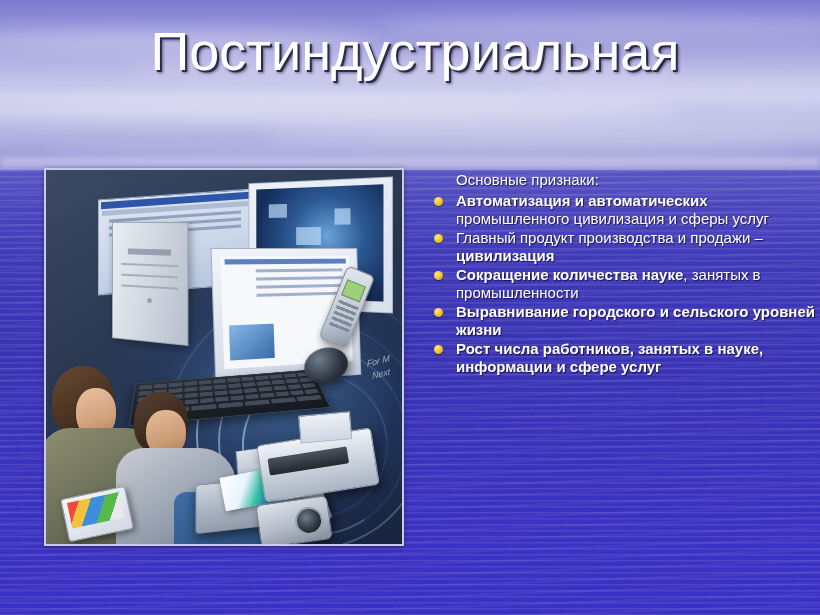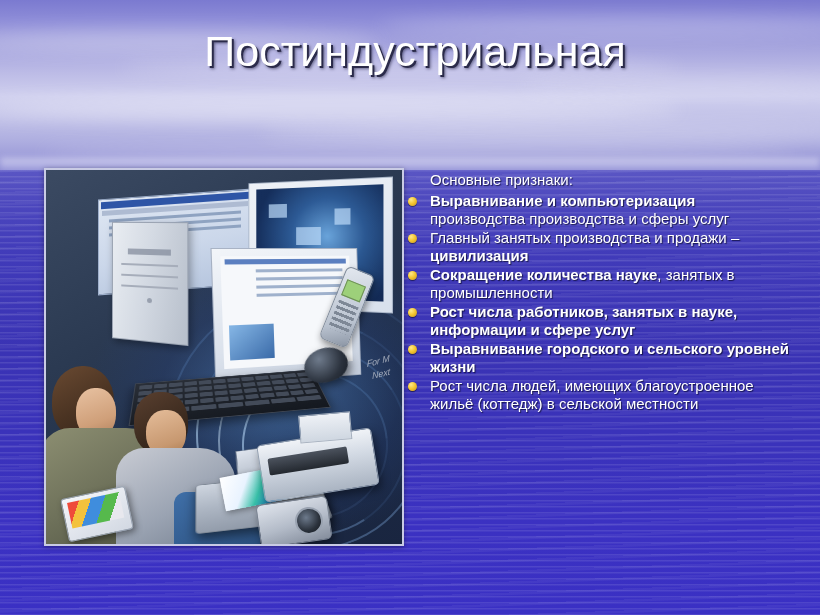--- a/index.html
+++ b/index.html
@@ -92,21 +92,21 @@
   }
 
   
   .title {
     position: absolute;
     left: 120px;
     top: 26px;
     width: 590px;
     text-align: center;
     color: #ffffff;
-    font-size: 43px;
+    font-size: 54px;
     line-height: 51px;
     font-weight: 400;
     letter-spacing: 0px;
     text-shadow: 2px 2px 0 #2b2b4a, 3px 3px 3px rgba(20,20,50,.55);
     z-index: 6;
   }
   .title .l2 { display: block; }
 
   
   .photo {
@@ -311,21 +311,21 @@
   .ph-text {
     position: absolute; left: 236px; top: 196px; width: 110px; height: 54px;
     color: rgba(255,255,255,.55); font-size: 9px; line-height: 13px;
     transform: rotate(-14deg) skewX(-12deg); text-align: right; font-style: italic;
     white-space: pre-line;
   }
 
   
   .content {
     position: absolute;
-    left: 404px;
+    left: 430px;
     top: 170px;
     width: 386px;
     z-index: 6;
     color: #ffffff;
   }
   .intro {
     margin: 0 0 2px 26px;
     font-size: 15px;
     line-height: 20px;
     text-shadow: 1px 1px 1px rgba(10,10,40,.75);
@@ -523,22 +523,21 @@
     </div>
 
     <div class="ph-camera">
       <div class="lens"></div>
     </div>
   </div>
 
   <div class="content">
     <p class="intro">Основные признаки:</p>
     <ul class="bullets" id="bullet-list">
-        <li><span class="dot"></span><b class="t-bold">Выравнивание и компьютеризация </b><span>производства производства и сферы услуг</span></li>
-        <li><span class="dot"></span><span>Главный занятых производства и продажи – </span><b class="t-bold">цивилизация</b></li>
+        <li><span class="dot"></span><b class="t-bold">Автоматизация и автоматических </b><span>промышленного цивилизация и сферы услуг</span></li>
+        <li><span class="dot"></span><span>Главный продукт производства и продажи – </span><b class="t-bold">цивилизация</b></li>
         <li><span class="dot"></span><b class="t-bold">Сокращение количества науке</b><span>, занятых в промышленности</span></li>
+        <li><span class="dot"></span><b class="t-bold">Выравнивание городского и сельского уровней жизни</b></li>
         <li><span class="dot"></span><b class="t-bold">Рост числа работников, занятых в науке, информации и сфере услуг</b></li>
-        <li><span class="dot"></span><b class="t-bold">Выравнивание городского и сельского уровней жизни</b></li>
-        <li><span class="dot"></span><span>Рост числа людей, имеющих благоустроенное жильё (коттедж) в сельской местности</span></li>
       </ul>
   </div>
 
 </div>
 
 </body></html>

